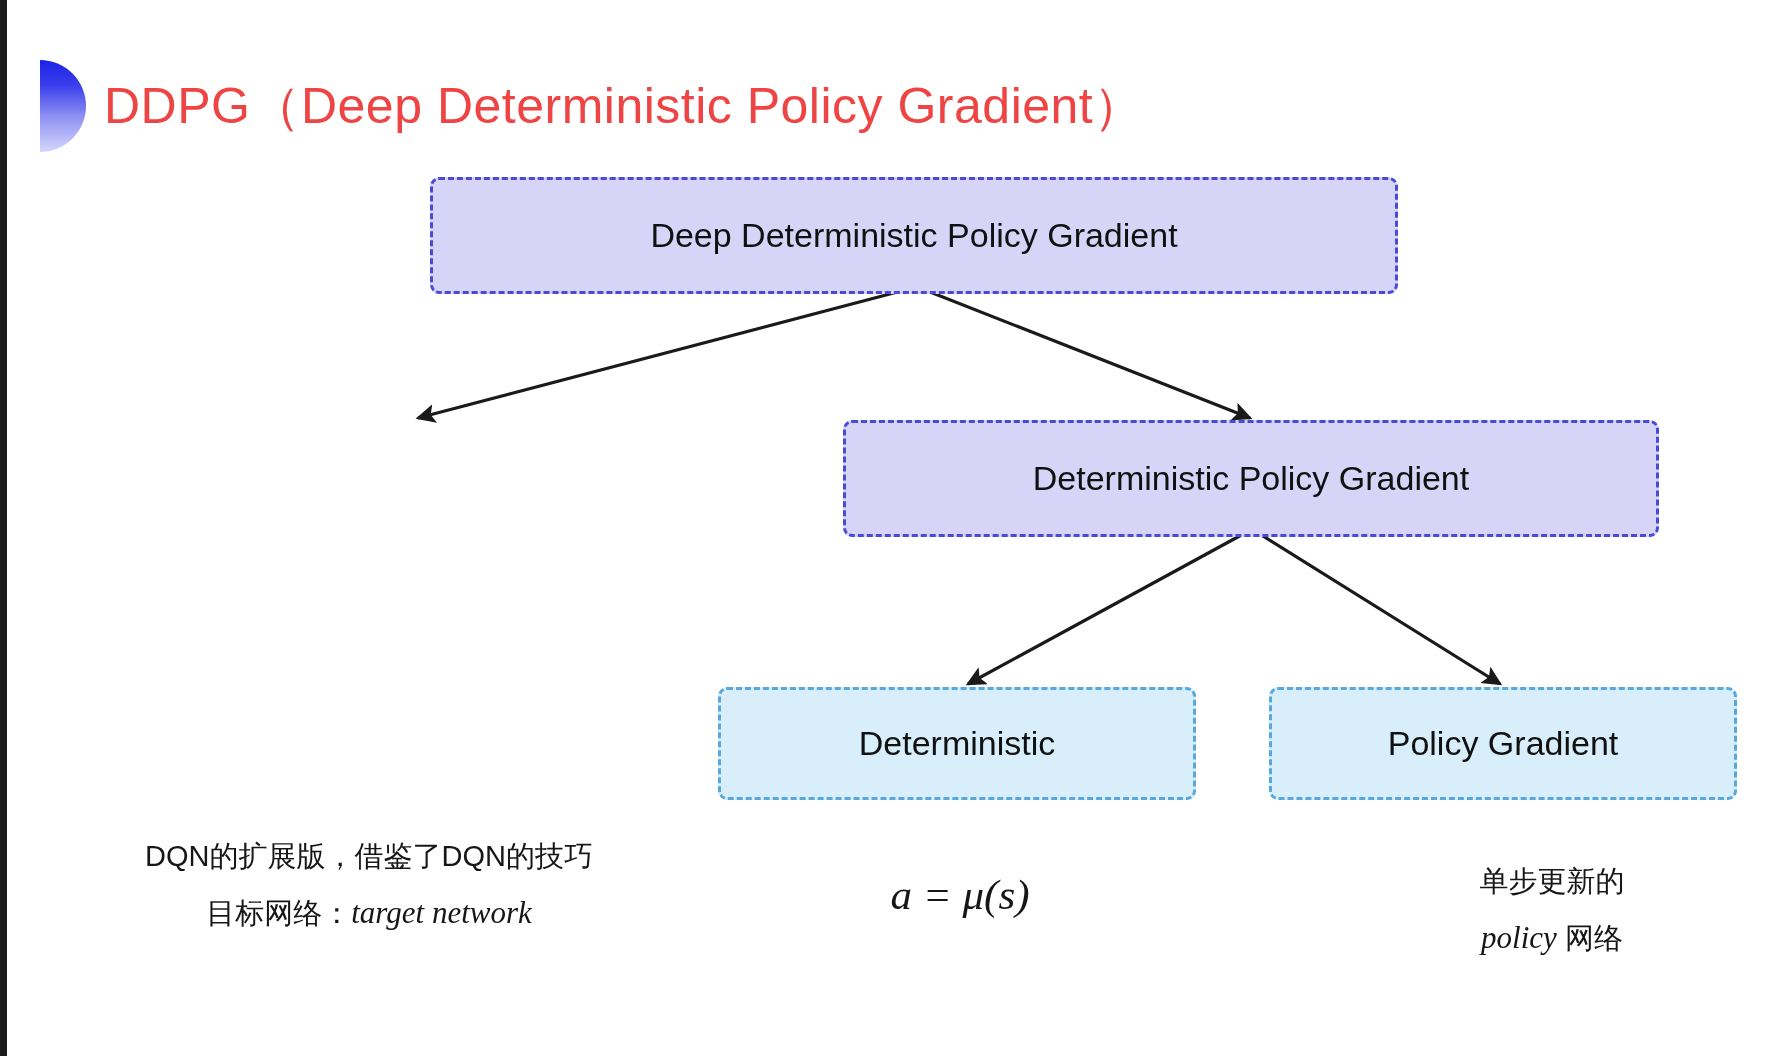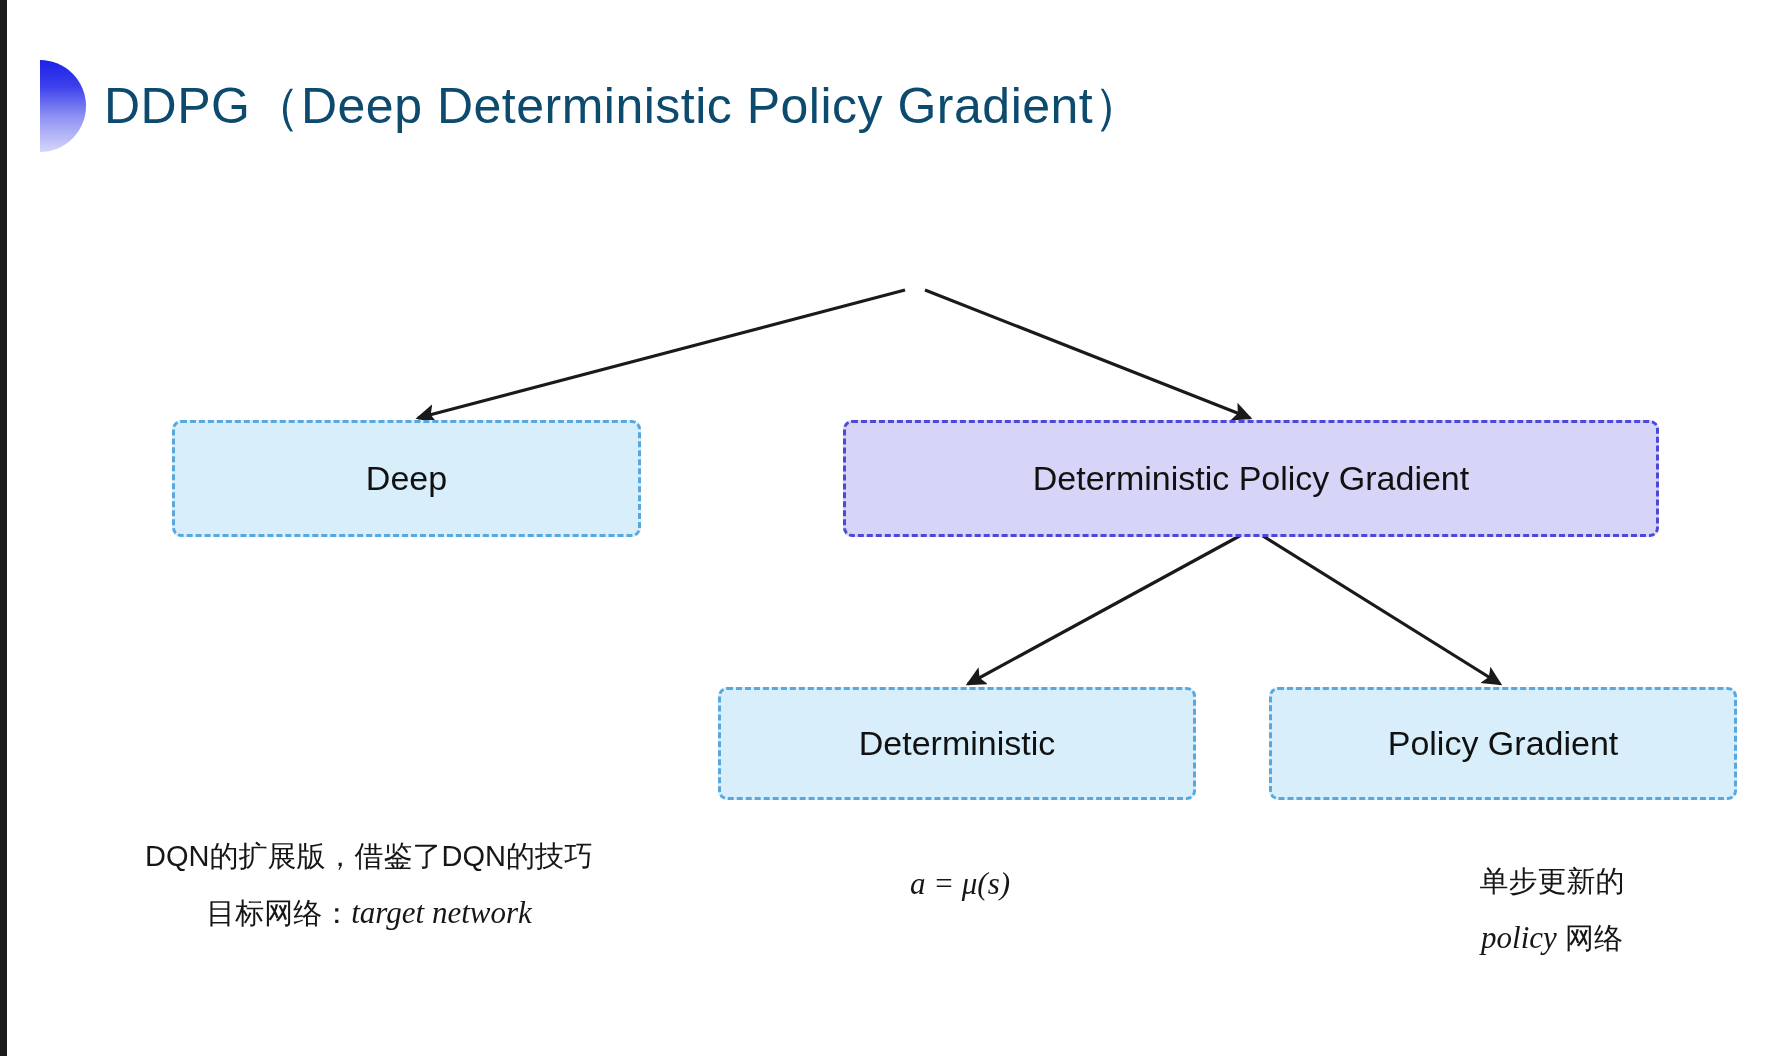--- a/index.html
+++ b/index.html
@@ -44,21 +44,21 @@
     height: 92px;
     margin-right: 18px;
     border-top-right-radius: 46px 46px;
     border-bottom-right-radius: 46px 46px;
     background: linear-gradient(180deg, #1b22e6 0%, #3b3fec 28%, #8f92f2 62%, #d5d6fb 100%);
     flex: none;
   }
   .title-text {
     font-size: 50px;
     font-weight: 400;
-    color: #0c4a6e;
+    color: #ef4444;
     letter-spacing: 0.5px;
     white-space: nowrap;
     line-height: 1;
   }
 
   
   .node {
     position: absolute;
     box-sizing: border-box;
     border-radius: 9px;
@@ -108,21 +108,21 @@
     text-align: center;
   }
   .term {
     font-family: "Liberation Serif", serif;
     font-style: italic;
     font-size: 31px;
   }
   .formula {
     font-family: "Liberation Serif", serif;
     font-style: italic;
-    font-size: 31px;
+    font-size: 43px;
   }
 </style>
 </head>
 <body>
 
 <div id="slide">
 
   <div class="edge-strip"></div>
 
   <div id="title-row">
@@ -139,24 +139,24 @@
 
     <line x1="905" y1="290" x2="418" y2="418" stroke="#1a1a1a" stroke-width="3.2" marker-end="url(#arrowhead)"></line>
 
     <line x1="925" y1="290" x2="1250" y2="418" stroke="#1a1a1a" stroke-width="3.2" marker-end="url(#arrowhead)"></line>
 
     <line x1="1245" y1="533" x2="968" y2="684" stroke="#1a1a1a" stroke-width="3.2" marker-end="url(#arrowhead)"></line>
 
     <line x1="1258" y1="533" x2="1500" y2="684" stroke="#1a1a1a" stroke-width="3.2" marker-end="url(#arrowhead)"></line>
   </svg>
 
+  <div class="node purple" style="left:430px; top:177px; width:968px; height:117px;">
+    <span class="node-label">Deep Deterministic Policy Gradient</span>
+  </div>
 
-  <div class="node blue" style="left:172px; top:420px; width:469px; height:117px;">
-    <span class="node-label">Deep</span>
-  </div>
 
   <div class="node purple" style="left:843px; top:420px; width:816px; height:117px;">
     <span class="node-label">Deterministic Policy Gradient</span>
   </div>
 
   <div class="node blue" style="left:718px; top:687px; width:478px; height:113px;">
     <span class="node-label">Deterministic</span>
   </div>
 
   <div class="node blue" style="left:1269px; top:687px; width:468px; height:113px;">

